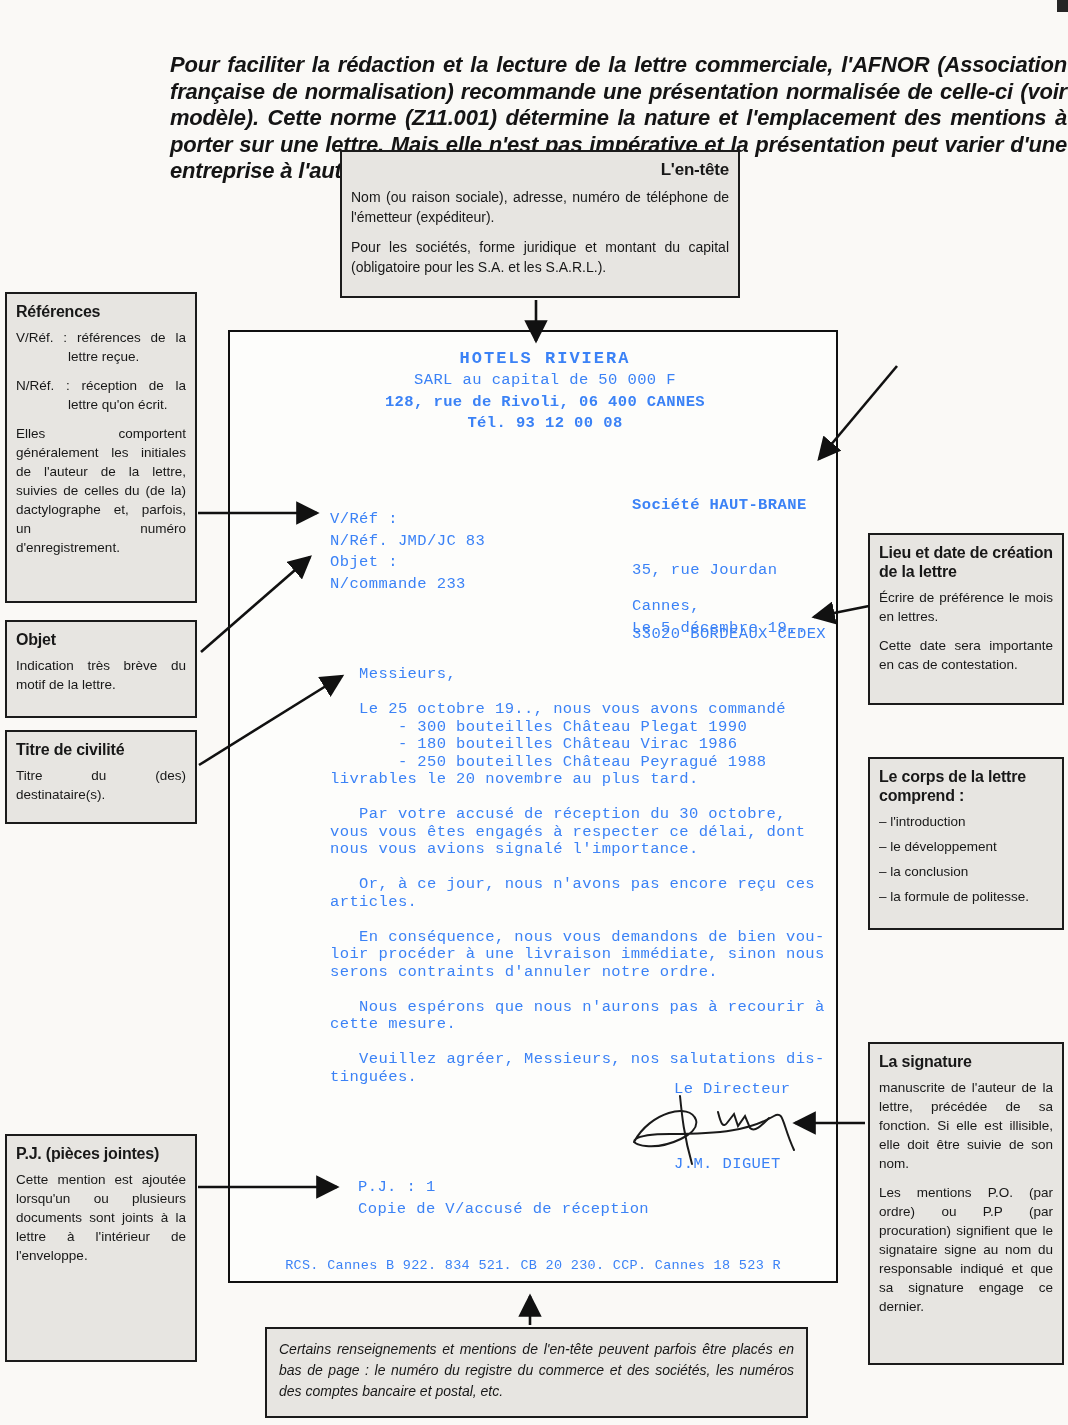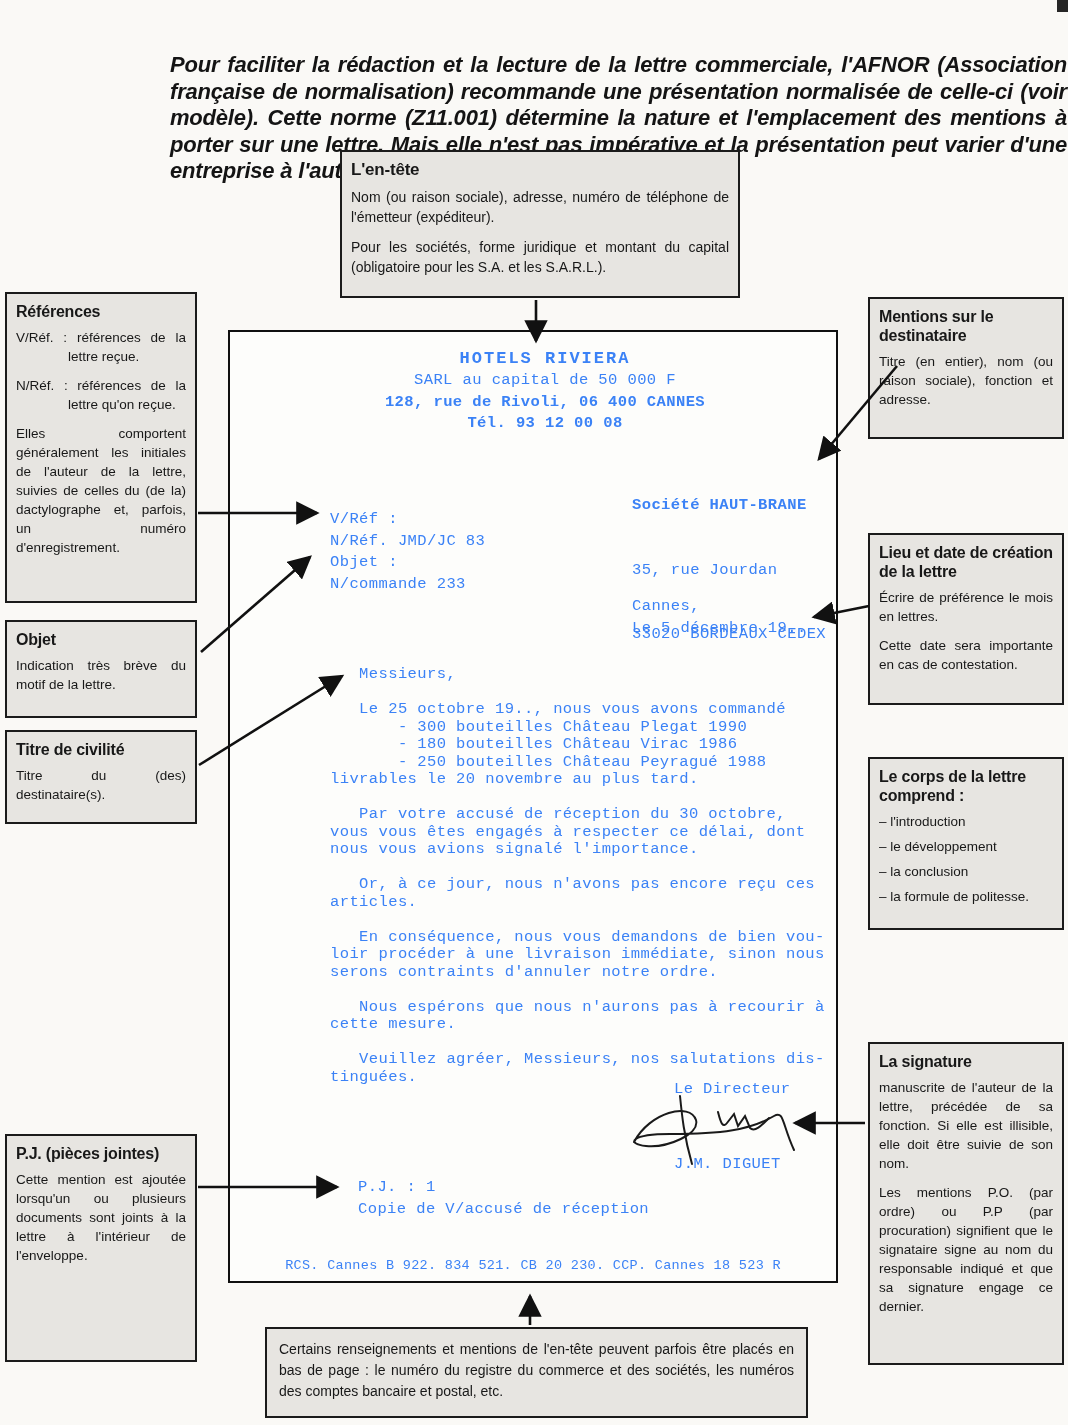--- a/index.html
+++ b/index.html
@@ -23,30 +23,30 @@
   }
   .note-box h3{
     margin:0 0 7px; font-size:16px; line-height:19px; letter-spacing:-0.2px;
   }
   .note-box p{ margin:0 0 10px; text-align:justify; }
   .note-box p:last-child{ margin-bottom:0; }
   .hang{ padding-left:52px; text-indent:-52px; }
   .dash-list div{ margin-bottom:6px; }
 
   .box-entete{ left:340px; top:150px; width:400px; height:148px; font-size:14px; line-height:20px; }
-  .box-entete h3{ font-size:17px; margin-bottom:8px; }
+  .box-entete h3{ font-size:17px; margin-bottom:8px;text-align:right; }
   .box-references{ left:5px;  top:292px; width:192px; height:311px; }
   .box-objet{ left:5px;  top:620px; width:192px; height:98px; }
   .box-titre{ left:5px;  top:730px; width:192px; height:94px; }
   .box-pj{ left:5px;  top:1134px; width:192px; height:228px; }
   .box-mentions{ left:868px; top:297px; width:196px; height:142px; }
   .box-lieu{ left:868px; top:533px; width:196px; height:172px; }
   .box-corps{ left:868px; top:757px; width:196px; height:173px; }
   .box-signature{ left:868px; top:1042px; width:196px; height:323px; }
-  .box-footnote{ left:265px; top:1327px; width:543px; height:91px; font-size:14px; line-height:21px; padding:10px 12px; }
+  .box-footnote{ left:265px; top:1327px; width:543px; height:91px; font-size:14px; line-height:21px; padding:10px 12px;font-style:italic; }
 
   
   .letter{
     position:absolute; left:228px; top:330px; width:610px; height:953px;
     background:#fdfdfb; border:2.5px solid #101010;
     font-family:"Liberation Mono", monospace; color:#3b82f6;
   }
   .mono{ font-size:15.5px; letter-spacing:0.4px; line-height:21.5px; white-space:pre; }
   .letter .bold{ font-weight:bold; }
   .lt-header{ position:absolute; left:0; top:16px; width:100%; text-align:center; padding-left:24px; }
@@ -80,43 +80,39 @@
 
   <div class="note-box box-entete">
     <h3>L'en-tête</h3>
     <p>Nom (ou raison sociale), adresse, numéro de téléphone de l'émetteur (expéditeur).</p>
     <p>Pour les sociétés, forme juridique et montant du capital (obligatoire pour les S.A. et les S.A.R.L.).</p>
   </div>
 
   <div class="note-box box-references">
     <h3>Références</h3>
     <p class="hang">V/Réf. : références de la lettre reçue.</p>
-    <p class="hang">N/Réf. : références de la lettre qu'on reçue.</p>
+    <p class="hang">N/Réf. : réception de la lettre qu'on écrit.</p>
     <p>Elles comportent généralement les initiales de l'auteur de la lettre, suivies de celles du (de la) dactylographe et, parfois, un numéro d'enregistrement.</p>
   </div>
 
   <div class="note-box box-objet">
     <h3>Objet</h3>
     <p>Indication très brève du motif de la lettre.</p>
   </div>
 
   <div class="note-box box-titre">
     <h3>Titre de civilité</h3>
     <p>Titre du (des) destinataire(s).</p>
   </div>
 
   <div class="note-box box-pj">
     <h3>P.J. (pièces jointes)</h3>
     <p>Cette mention est ajoutée lorsqu'un ou plusieurs documents sont joints à la lettre à l'intérieur de l'enveloppe.</p>
   </div>
 
-  <div class="note-box box-mentions">
-    <h3>Mentions sur le destinataire</h3>
-    <p>Titre (en entier), nom (ou raison sociale), fonction et adresse.</p>
-  </div>
 
   <div class="note-box box-lieu">
     <h3>Lieu et date de création de la lettre</h3>
     <p>Écrire de préférence le mois en lettres.</p>
     <p>Cette date sera importante en cas de contestation.</p>
   </div>
 
   <div class="note-box box-corps">
     <h3>Le corps de la lettre comprend :</h3>
     <div class="dash-list">

